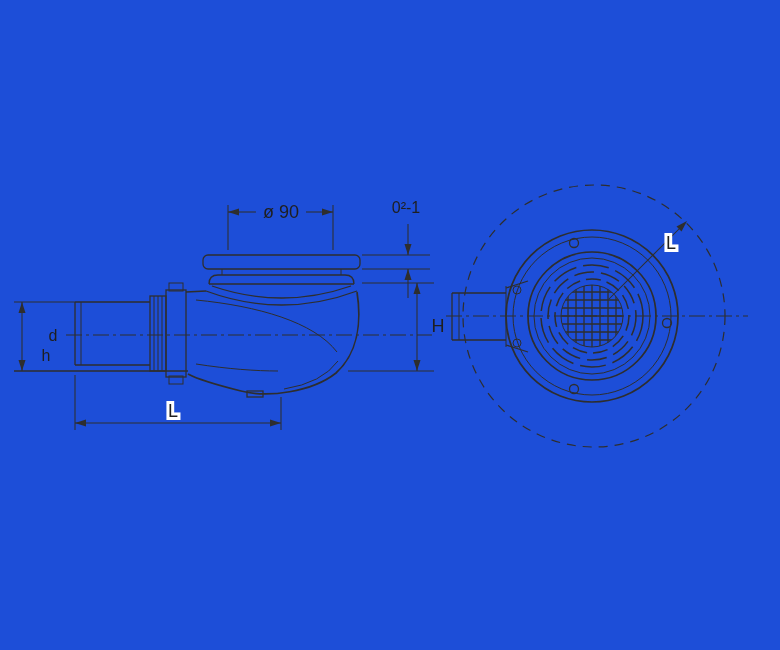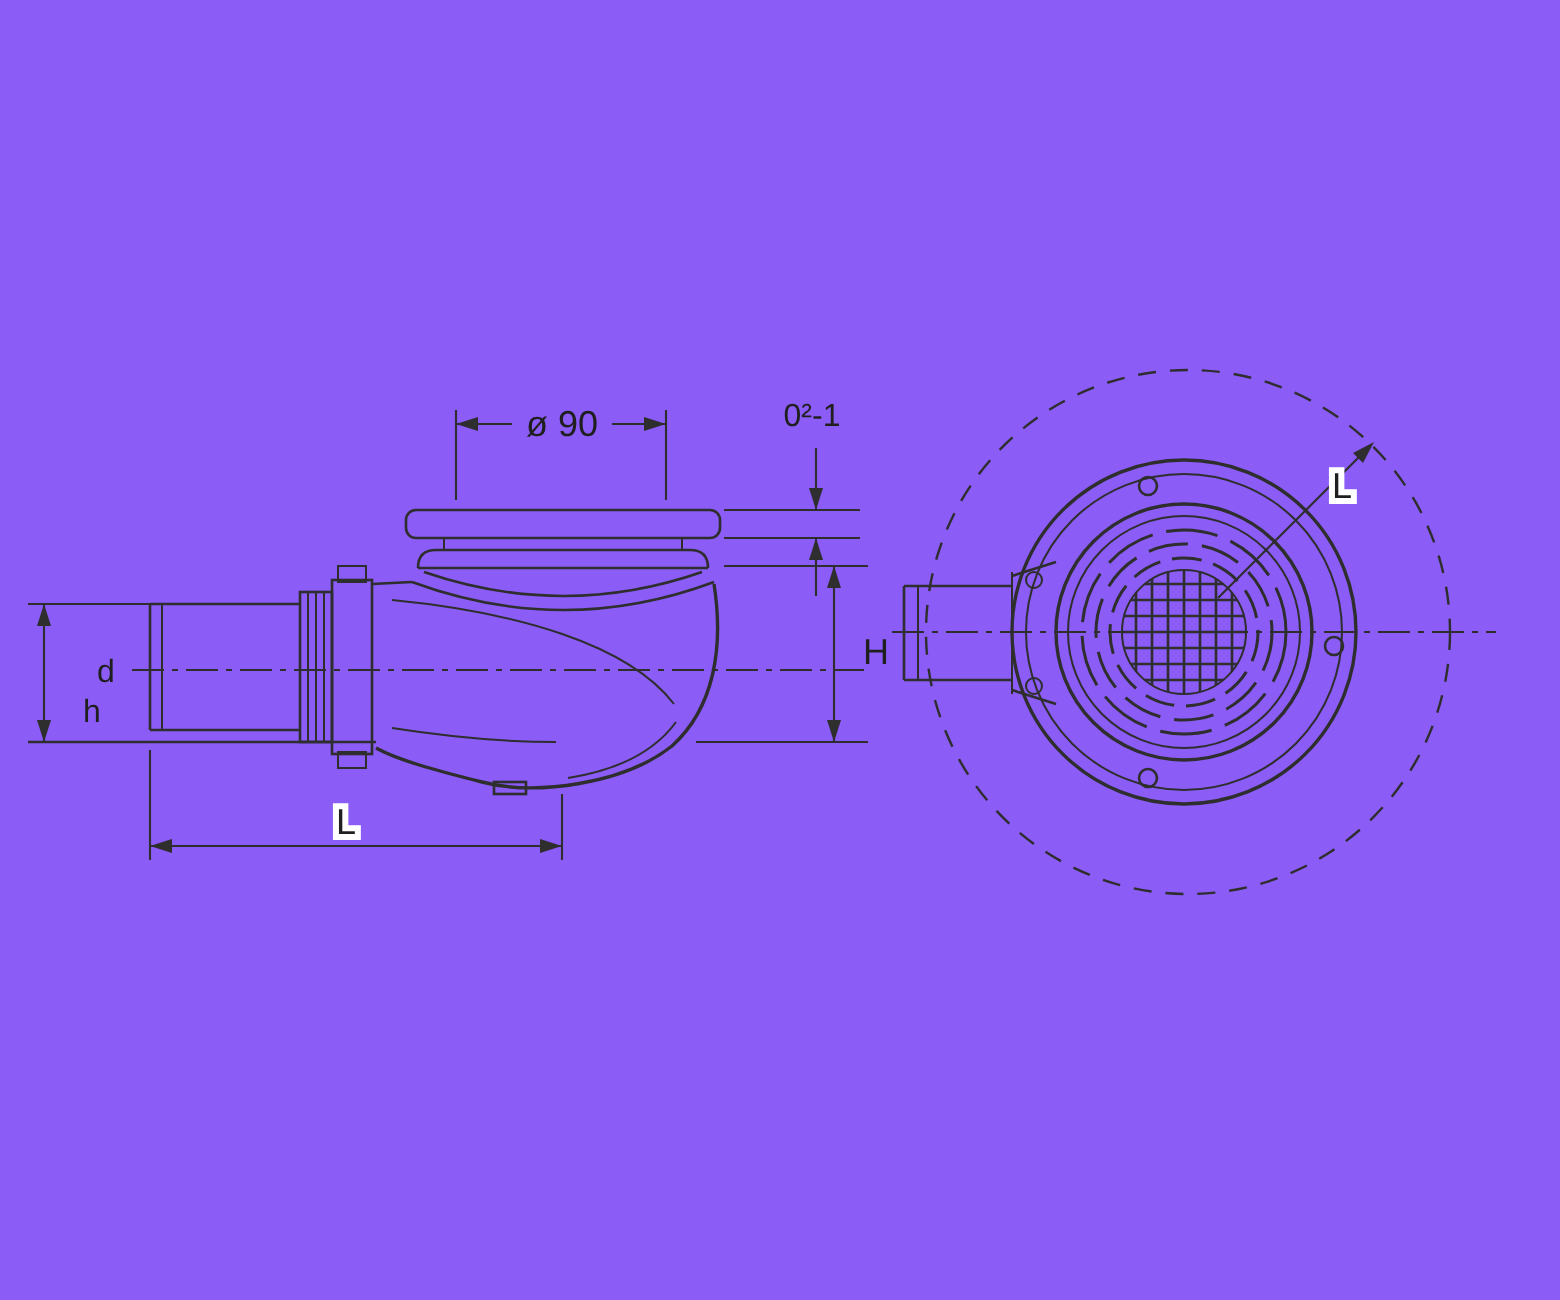--- a/index.html
+++ b/index.html
@@ -1,19 +1,19 @@
 <!DOCTYPE html>
 <html><head>
 <meta charset="utf-8">
 <style>
   html,body{margin:0;padding:0;background:#ffffff;}
   .stage{
     position:relative;
     width:780px;height:650px;
-    background:#8b5cf6;
+    background:#1d4ed8;
     font-family:"Liberation Sans", sans-serif;
     overflow:hidden;
   }
   svg{display:block;}
   .s    {stroke:#2e2e2e;fill:none;stroke-width:1.3;}
   .s2   {stroke:#2e2e2e;fill:none;stroke-width:1.7;}
   .thin {stroke:#2e2e2e;fill:none;stroke-width:1;}
   .dim  {stroke:#2e2e2e;fill:none;stroke-width:1.05;}
   .cdash{stroke:#2e2e2e;fill:none;stroke-width:1;stroke-dasharray:16 4 3 4;}
   .dash {stroke:#2e2e2e;fill:none;stroke-width:1.2;stroke-dasharray:9 7;}

